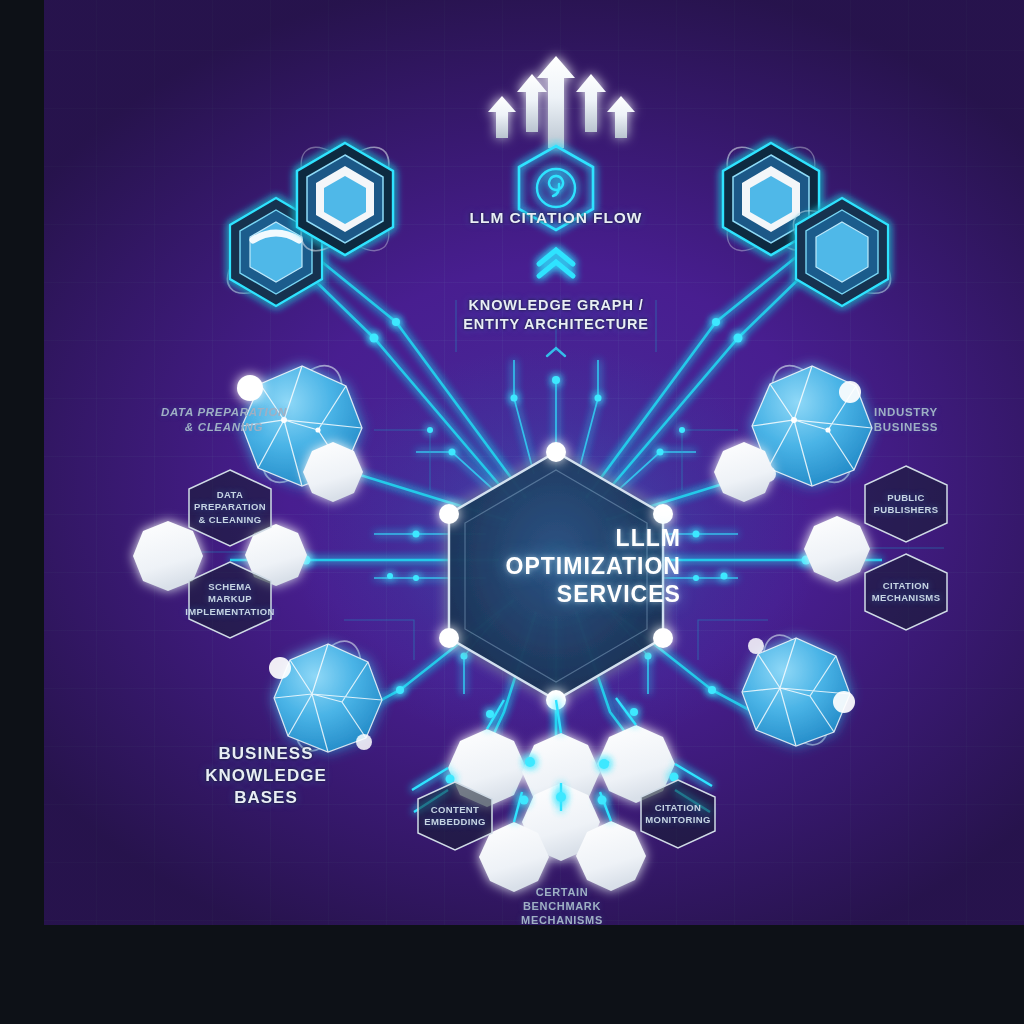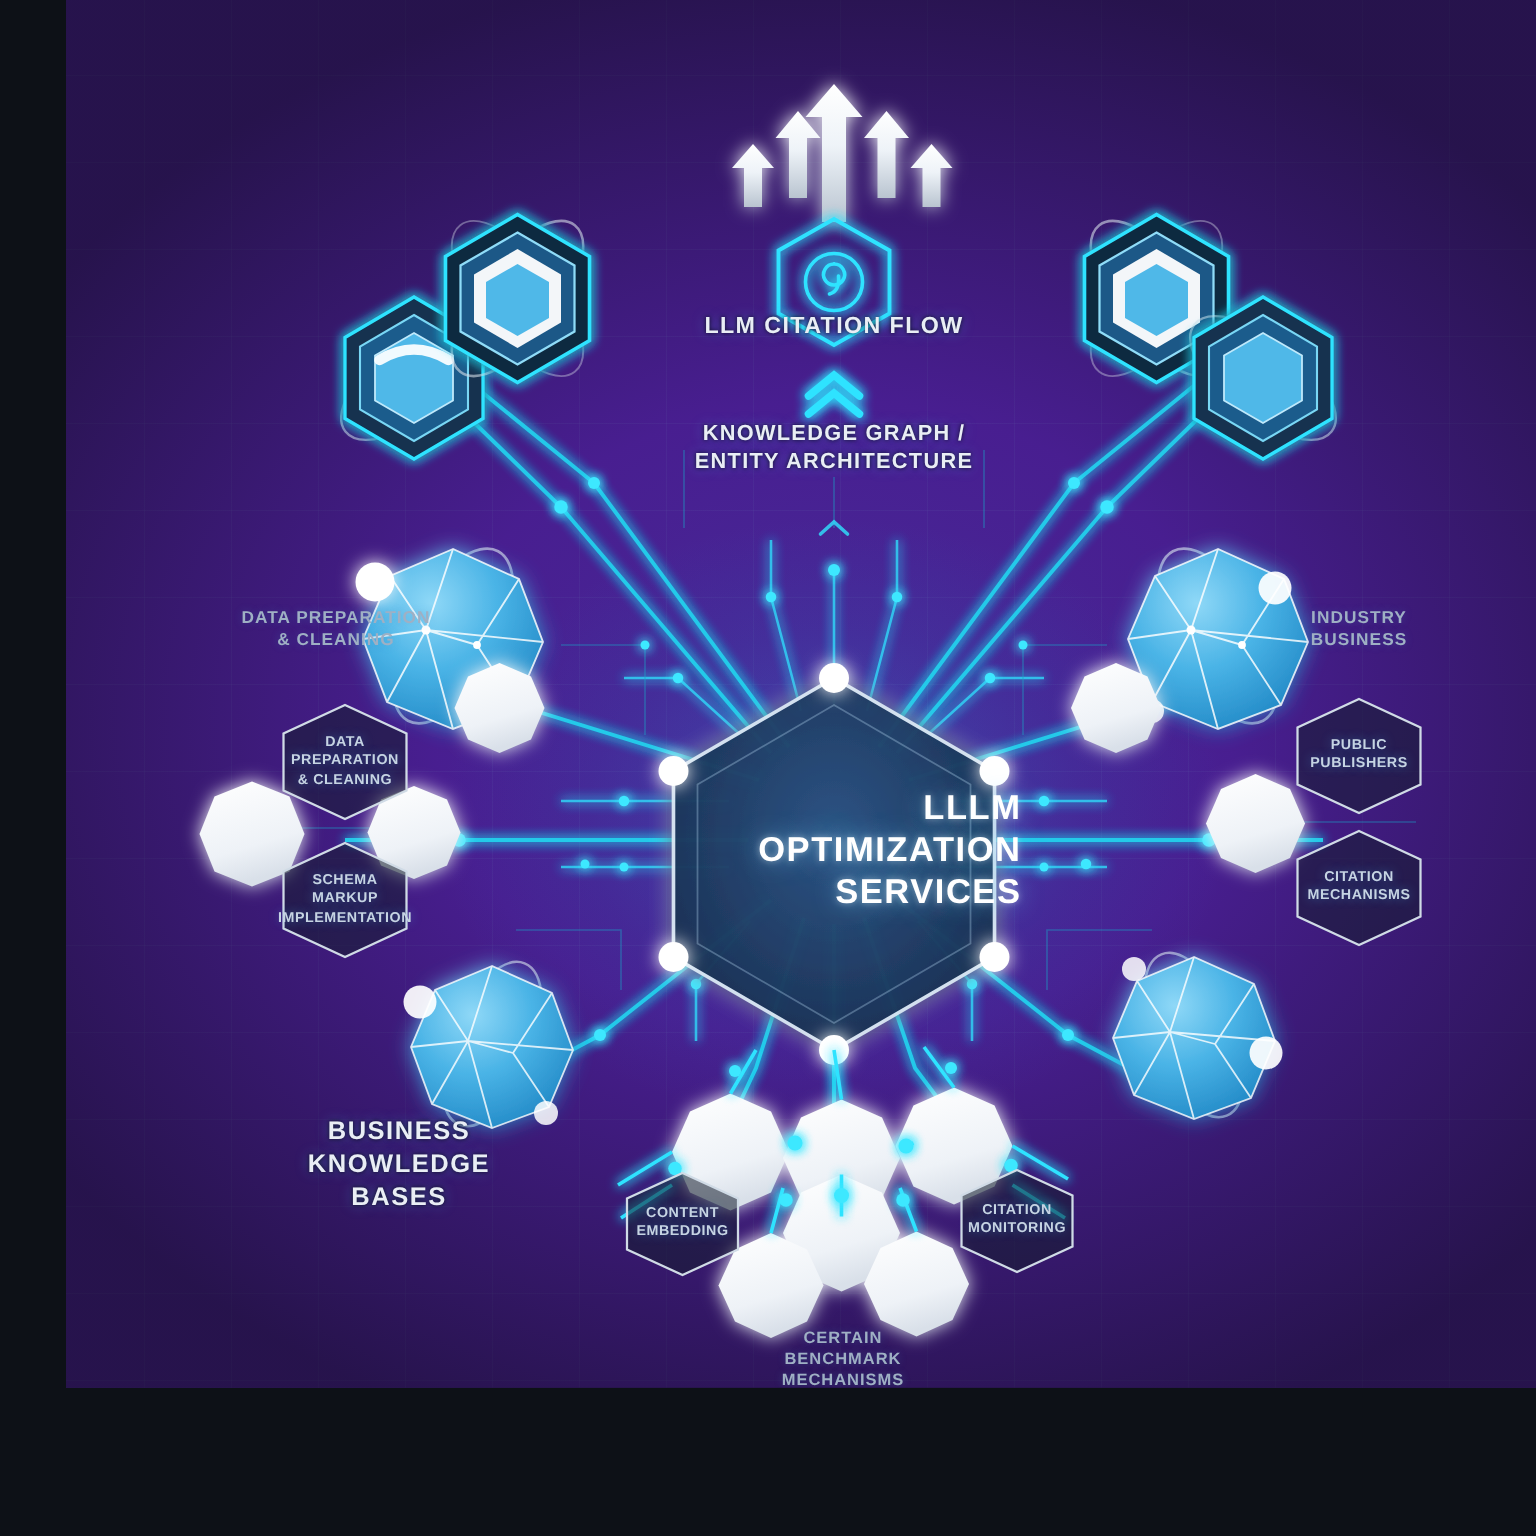--- a/index.html
+++ b/index.html
@@ -41,29 +41,29 @@
   .lbl{
     position:absolute;color:#e9eef5;
     letter-spacing:.06em;line-height:1.28;
     text-align:center;white-space:pre-line;
     text-shadow:0 0 9px rgba(80,190,255,.38), 0 0 3px rgba(0,0,0,.9);
     pointer-events:none;
   }
   .lbl.dim{color:#9fb0c4;text-shadow:0 0 6px rgba(60,140,200,.3);}
 
   #label-citation-flow{left:512px;top:208px;transform:translate(-50%,0);font-size:15.5px;font-weight:700;}
-  #label-knowledge-graph{left:512px;top:280px;transform:translate(-50%,0);font-size:14.5px;font-weight:700;}
+  #label-knowledge-graph{left:512px;top:296px;transform:translate(-50%,0);font-size:14.5px;font-weight:700;}
   #label-core-title{
     position:absolute;left:512px;top:524px;transform:translate(-50%,0);
     width:250px;text-align:right;color:#ffffff;font-size:23px;font-weight:700;
     letter-spacing:.045em;line-height:1.22;white-space:pre-line;
     text-shadow:0 0 16px rgba(120,215,255,.65),0 0 5px rgba(255,255,255,.45);
     pointer-events:none;
   }
-  #label-data-prep-outer{left:180px;top:405px;transform:translate(-50%,0);font-size:11.5px;font-weight:700;}
+  #label-data-prep-outer{left:180px;top:405px;transform:translate(-50%,0);font-size:11.5px;font-weight:700;font-style:italic;}
   #label-industry-standards{left:862px;top:405px;transform:translate(-50%,0);font-size:11.5px;font-weight:700;}
   #label-business-kb{left:222px;top:743px;transform:translate(-50%,0);font-size:17px;font-weight:700;}
   #label-llms{left:820px;top:743px;transform:translate(-50%,0);font-size:17px;font-weight:700;}
   #label-bottom-center{left:518px;top:885px;transform:translate(-50%,0);font-size:11px;font-weight:700;}
 
   .hexlabel{
     position:absolute;transform:translate(-50%,-50%);
     width:96px;text-align:center;white-space:pre-line;
     font-size:9.5px;font-weight:700;letter-spacing:.04em;line-height:1.3;
     color:#c6d4e3;text-shadow:0 0 7px rgba(70,170,230,.45);

